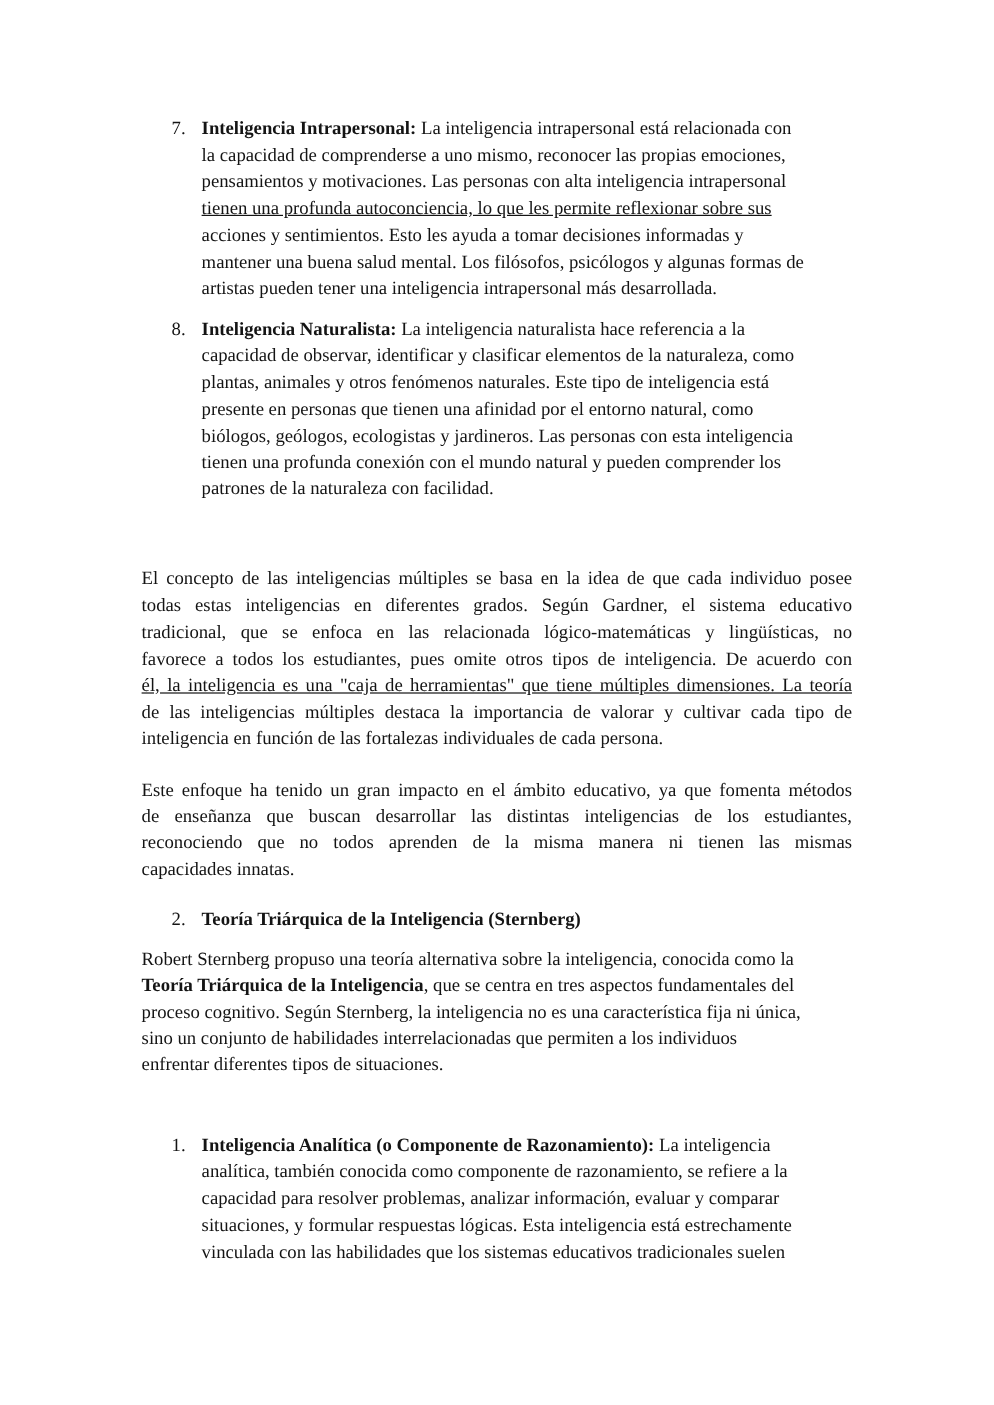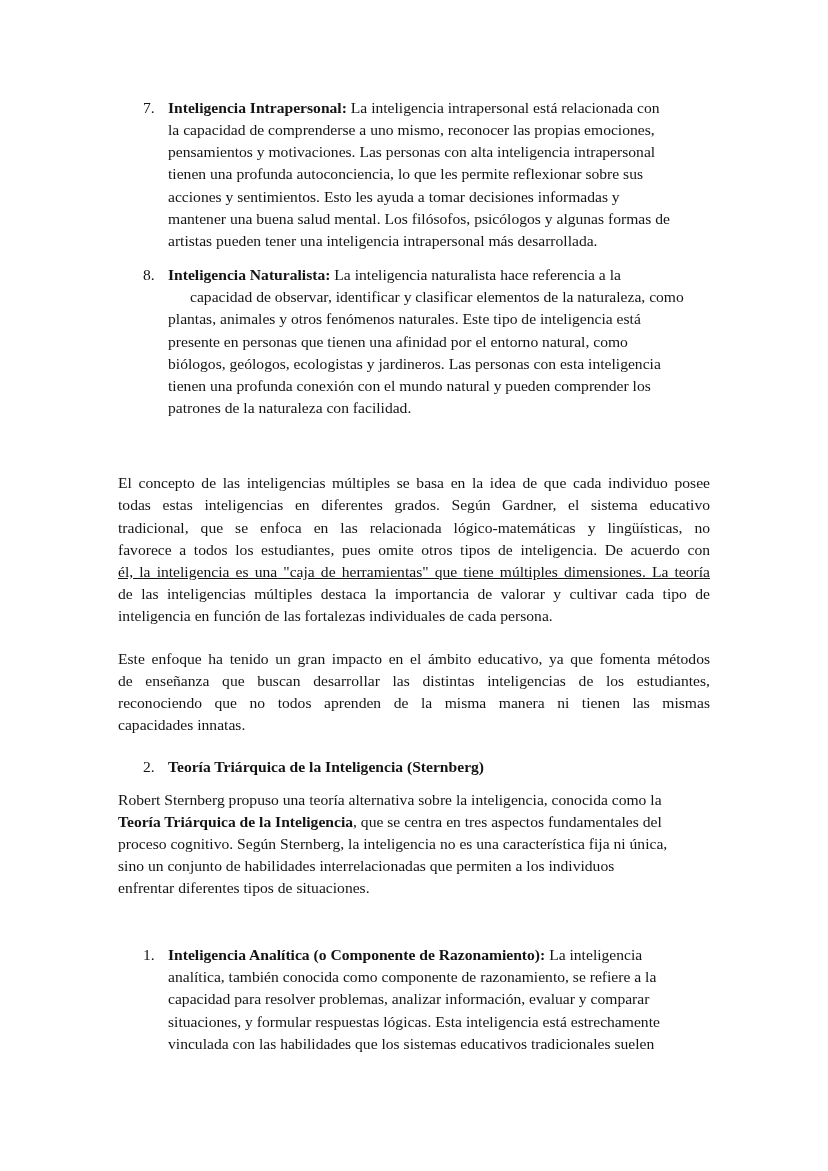--- a/index.html
+++ b/index.html
@@ -50,30 +50,30 @@
 </head>
 <body>
 
 <div class="page">
 
   <div>
     <span class="num" style="left:143px; top:97px;">7.</span>
     <div class="line" style="left:168px; top:97px;"><b>Inteligencia Intrapersonal:</b><span> La inteligencia intrapersonal está relacionada con</span></div>
     <div class="line" style="left:168px; top:119px;">la capacidad de comprenderse a uno mismo, reconocer las propias emociones,</div>
     <div class="line" style="left:168px; top:141px;">pensamientos y motivaciones. Las personas con alta inteligencia intrapersonal</div>
-    <div class="line" style="left:168px; top:163px;">tienen una profunda autoconciencia, lo que les permite reflexionar sobre sus</div>
+    <div class="line" style="left:168px; top:163px;text-decoration:underline;">tienen una profunda autoconciencia, lo que les permite reflexionar sobre sus</div>
     <div class="line" style="left:168px; top:186px;">acciones y sentimientos. Esto les ayuda a tomar decisiones informadas y</div>
     <div class="line" style="left:168px; top:208px;">mantener una buena salud mental. Los filósofos, psicólogos y algunas formas de</div>
     <div class="line" style="left:168px; top:230px;">artistas pueden tener una inteligencia intrapersonal más desarrollada.</div>
   </div>
 
   <div>
     <span class="num" style="left:143px; top:264px;">8.</span>
     <div class="line" style="left:168px; top:264px;"><b>Inteligencia Naturalista:</b><span> La inteligencia naturalista hace referencia a la</span></div>
-    <div class="line" style="left:168px; top:286px;margin-left:22px;">capacidad de observar, identificar y clasificar elementos de la naturaleza, como</div>
+    <div class="line" style="left:168px; top:286px;">capacidad de observar, identificar y clasificar elementos de la naturaleza, como</div>
     <div class="line" style="left:168px; top:308px;">plantas, animales y otros fenómenos naturales. Este tipo de inteligencia está</div>
     <div class="line" style="left:168px; top:331px;">presente en personas que tienen una afinidad por el entorno natural, como</div>
     <div class="line" style="left:168px; top:353px;">biólogos, geólogos, ecologistas y jardineros. Las personas con esta inteligencia</div>
     <div class="line" style="left:168px; top:375px;">tienen una profunda conexión con el mundo natural y pueden comprender los</div>
     <div class="line" style="left:168px; top:397px;">patrones de la naturaleza con facilidad.</div>
   </div>
 
 
   <div>
     <div class="line justify" style="left:118px; top:472px; width:592px;">El concepto de las inteligencias múltiples se basa en la idea de que cada individuo posee</div>

